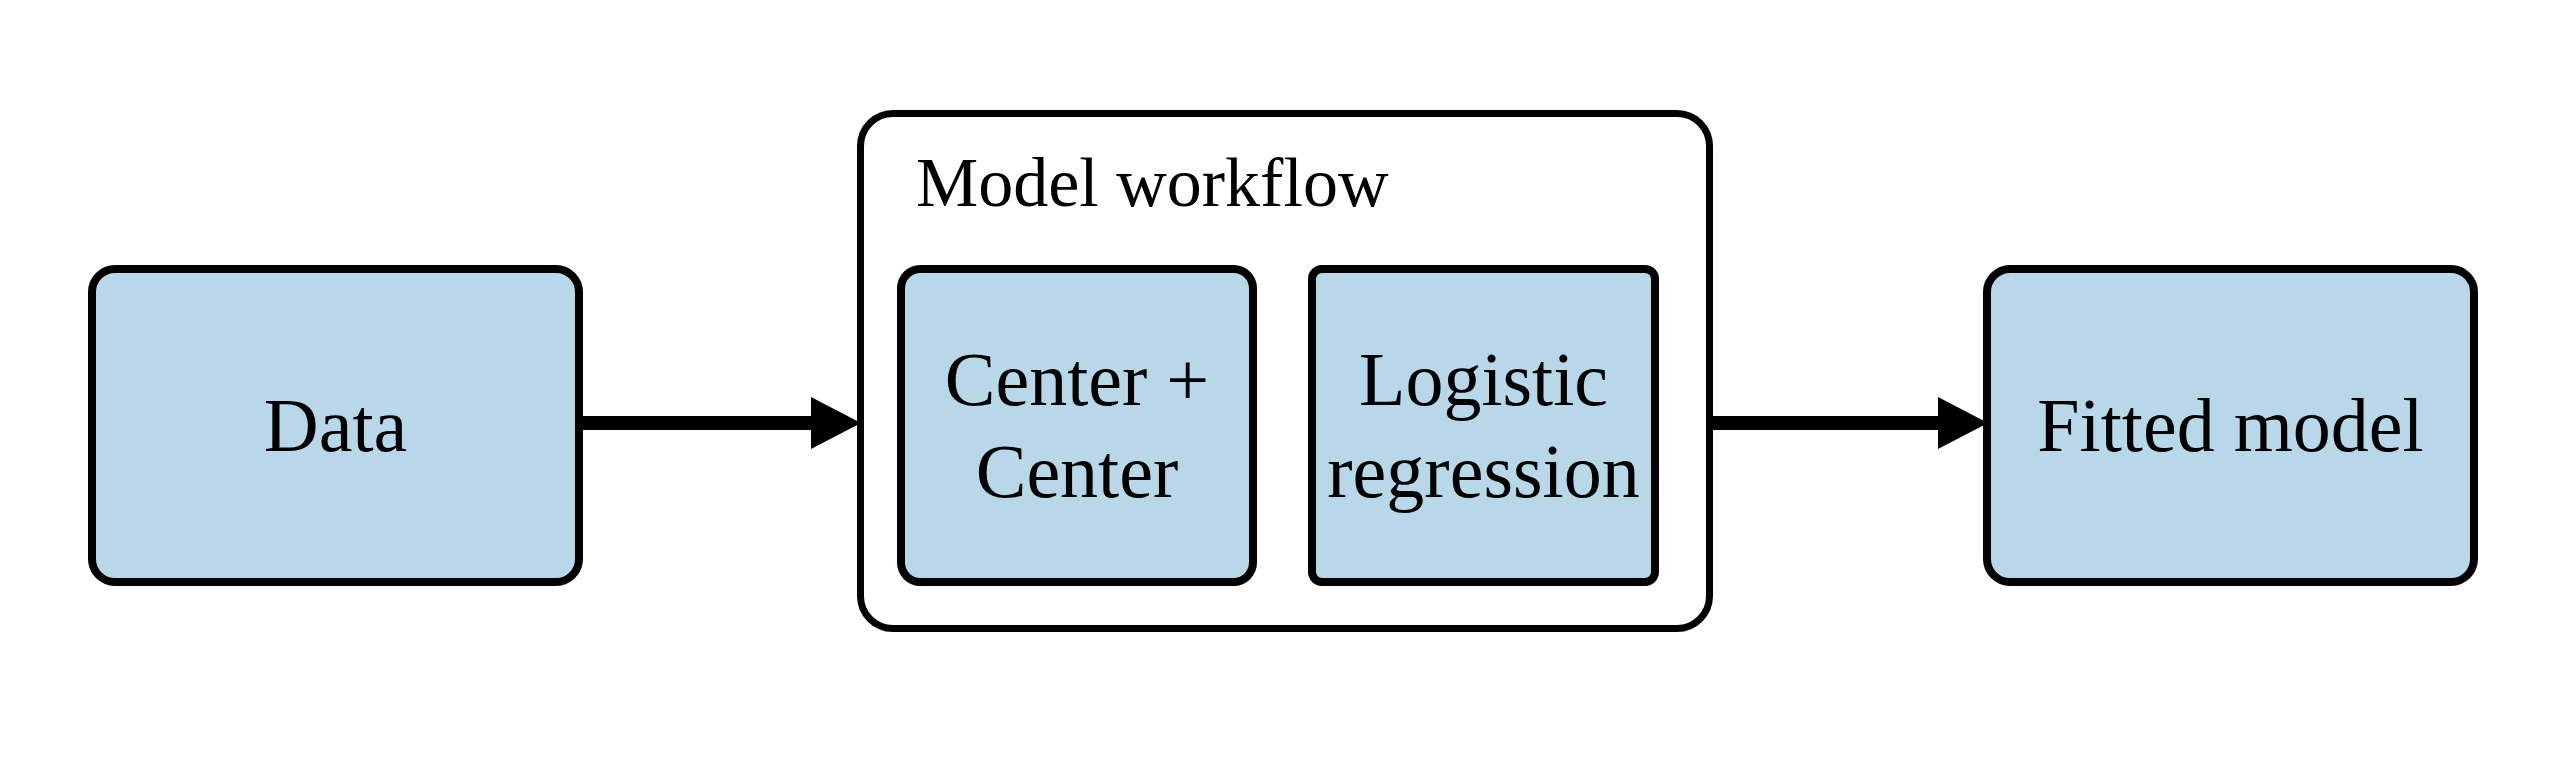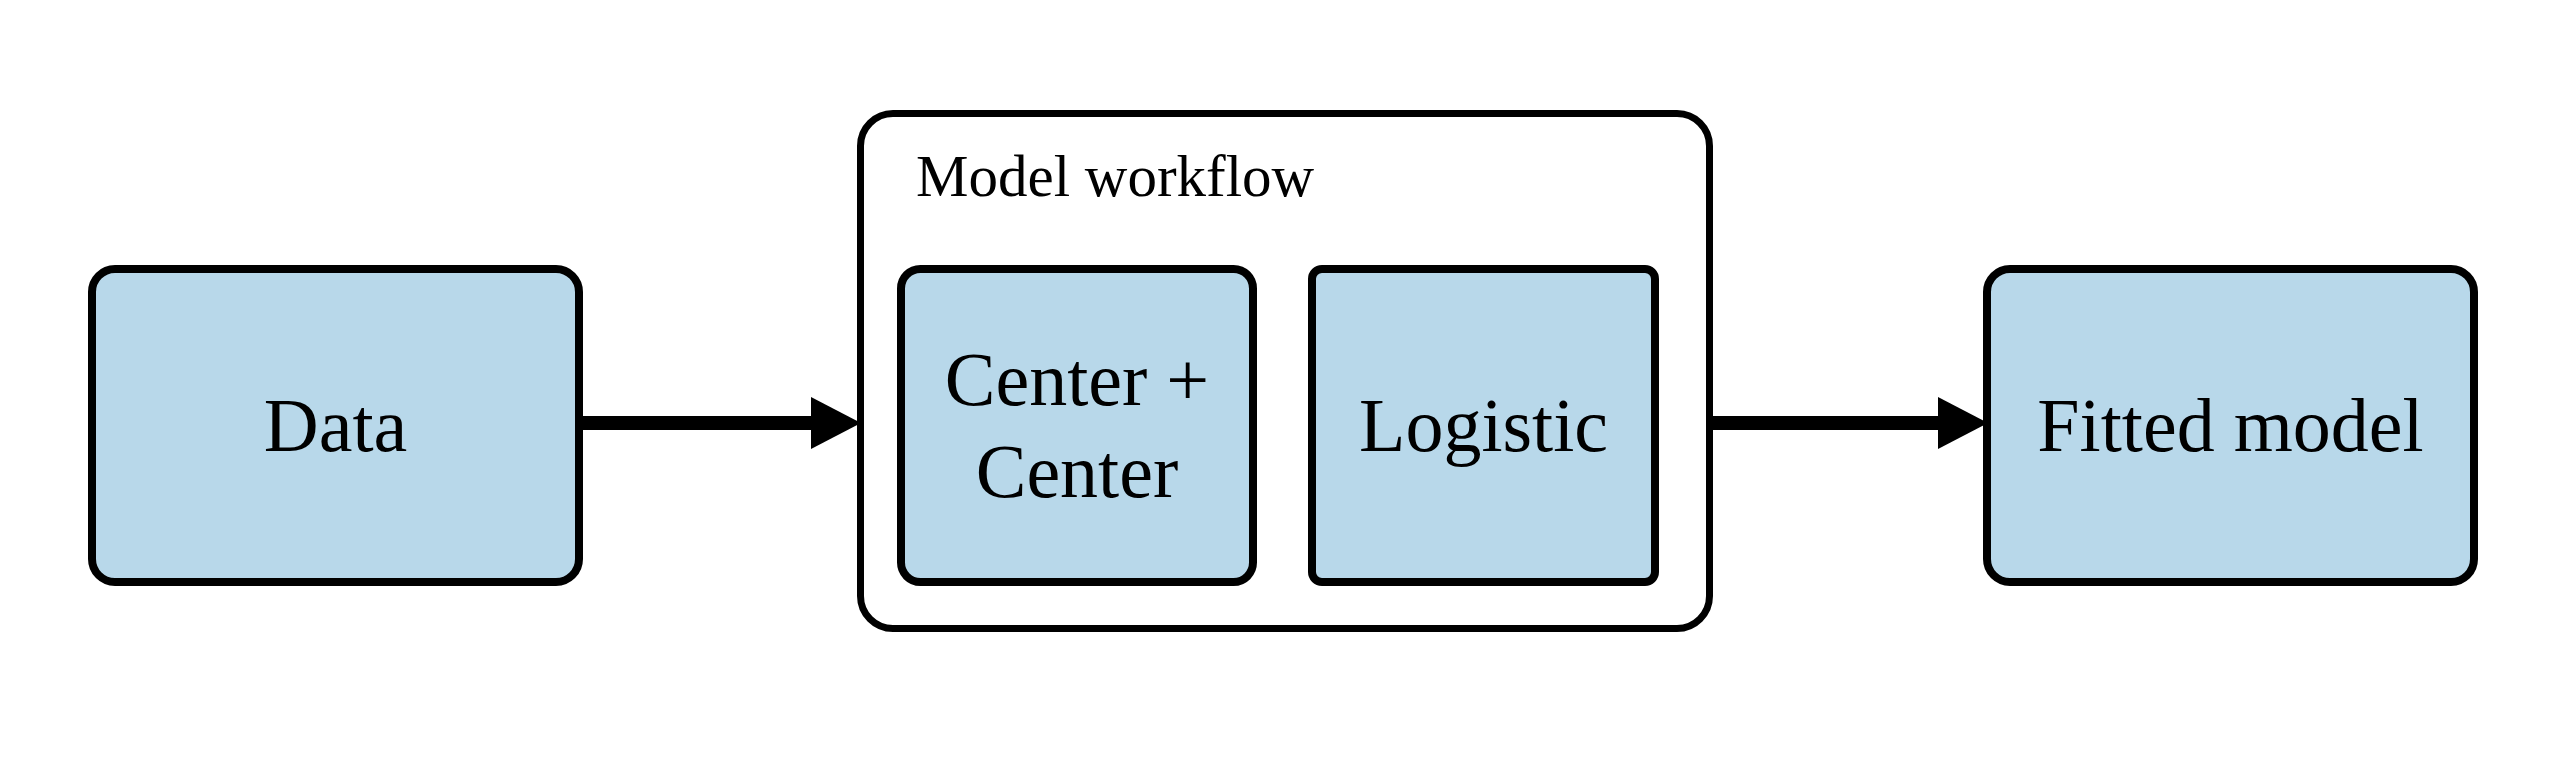--- a/index.html
+++ b/index.html
@@ -36,21 +36,21 @@
     box-sizing: border-box;
     left: 857px; top: 110px;
     width: 856px; height: 522px;
     background: #ffffff;
     border: 7.2px solid var(--node-border, #000000);
     border-radius: 36px;
   }
   #workflow-title {
     position: absolute;
     left: 52px; top: 27px;
-    font-size: 59px;
+    font-size: 70px;
     line-height: 1.1;
     white-space: nowrap;
   }
   #node-data        { left: 88px;   top: 265px; width: 495px; height: 321px; }
   #node-center-scale{ left: 897px;  top: 265px; width: 360px; height: 321px; border-radius: 23.4px; }
   #node-logistic    { left: 1308px; top: 265px; width: 351px; height: 321px; border-radius: 14px; }
   #node-fitted      { left: 1983px; top: 265px; width: 495px; height: 321px; }
 
   .arrow-line {
     position: absolute;
@@ -90,20 +90,21 @@
   <div class="node" id="node-center-scale">
     <span class="label">
       <span>Center +</span>
       <span>Center</span>
     </span>
   </div>
 
   <div class="node" id="node-logistic">
     <span class="label">
       <span>Logistic</span>
+      <span>regression</span>
     </span>
   </div>
 
   <div class="arrow-line" id="arrow2-line"></div>
   <div class="arrow-head" id="arrow2-head"></div>
 
   <div class="node" id="node-fitted">
     <span class="label">Fitted model</span>
   </div>
 

